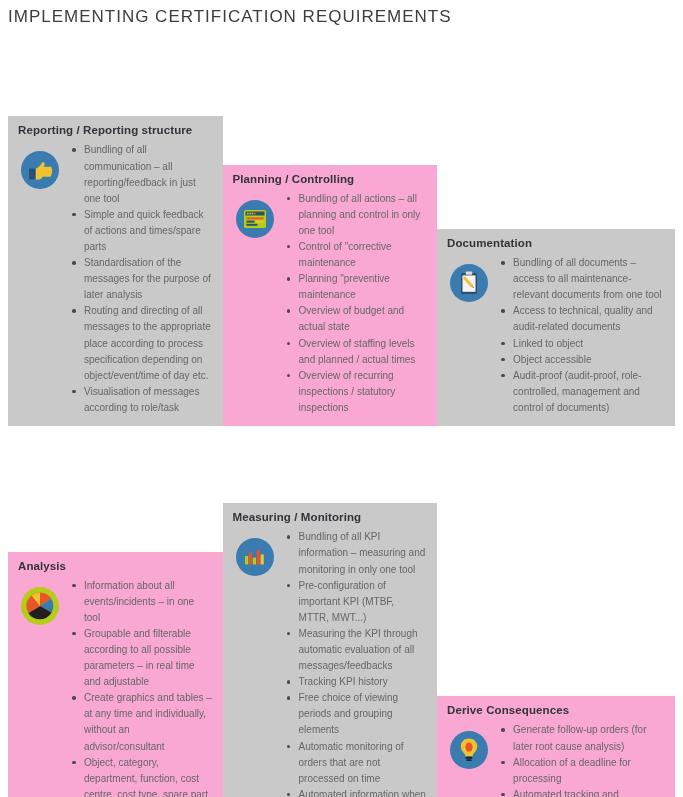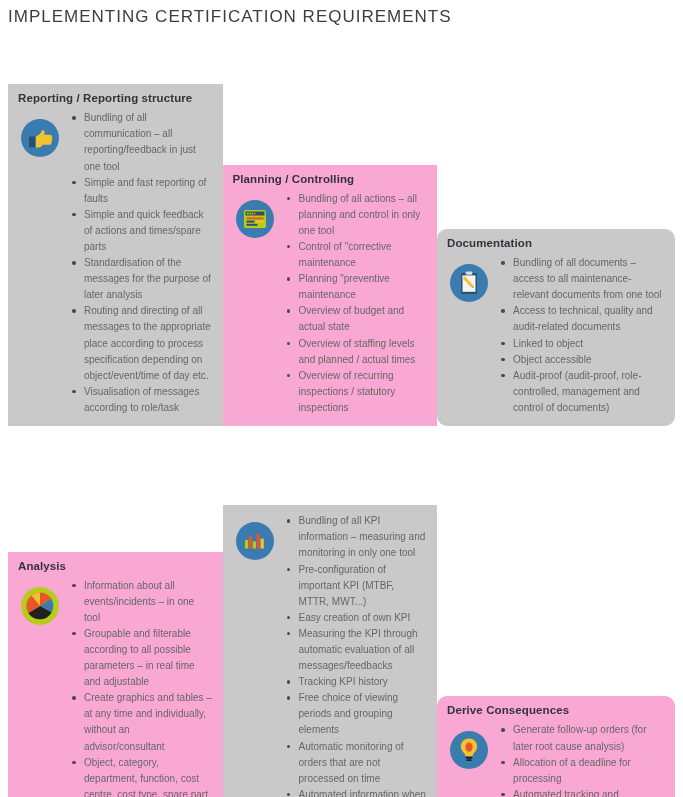--- a/index.html
+++ b/index.html
@@ -57,21 +57,21 @@
   .row-bottom { height: 377px; }
 
   .card {
     box-sizing: border-box;
     padding: 8px 10px 10px 8px;
     overflow: hidden;
     position: relative;
   }
   .card.w1 { width: 220px; }
   .card.w2 { width: 220px; }
-  .card.w3 { width: 244px; border-radius: 10px; }
+  .card.w3 { width: 244px; }
 
   .card.dark  { background: #c9c9c9; }
   .card.light { background: #f9a8d4; }
 
   .card-title {
     font-size: 11.5px;
     font-weight: bold;
     color: #33333a;
     margin: 0 0 6px 2px;
     letter-spacing: 0.1px;
@@ -143,21 +143,20 @@
               <svg class="icon" viewBox="0 0 40 40" xmlns="http://www.w3.org/2000/svg">
                 <circle cx="20" cy="20" r="19" fill="#3b7cb0"></circle>
                 <rect x="9" y="18.5" width="6" height="11" rx="1" fill="#2b4f70"></rect>
                 <path d="M16 29.5 L16 18.5 C16 18.5 20 17 21.5 13.5 C22.2 11.8 24.8 11.9 24.6 14.2 C24.5 15.6 23.8 16.8 23.8 16.8 L30.2 16.8 C31.6 16.8 32.3 18 31.7 19.1 C32.6 19.6 32.7 21.1 31.7 21.8 C32.4 22.5 32.3 23.9 31.2 24.4 C31.7 25.3 31.1 26.6 29.8 26.7 L22.5 26.7 C22.5 26.7 21.2 29.5 19.5 29.5 Z" fill="#f2c230"></path>
               </svg>
             </span>
           </div>
           <div class="list-col">
             <ul class="feature-list">
               <li>Bundling of all communication – all reporting/feedback in just one tool</li>
-              <li>Simple and fast reporting of faults</li>
               <li>Simple and quick feedback of actions and times/spare parts</li>
               <li>Standardisation of the messages for the purpose of later analysis</li>
               <li>Routing and directing of all messages to the appropriate place according to process specification depending on object/event/time of day etc.</li>
               <li>Visualisation of messages according to role/task</li>
             </ul>
           </div>
         </div>
       </div>
 
       <div class="card w2 light">
@@ -250,38 +249,38 @@
               <li>Information about all events/incidents – in one tool</li>
               <li>Groupable and filterable according to all possible parameters – in real time and adjustable</li>
               <li>Create graphics and tables – at any time and individually, without an advisor/consultant</li>
               <li>Object, category, department, function, cost centre, cost type, spare part controlled</li>
             </ul>
           </div>
         </div>
       </div>
 
       <div class="card w2 dark">
+        <div class="card-title">Measuring / Monitoring</div>
         <div class="card-body">
           <div class="icon-col">
             <span>
               <svg class="icon" viewBox="0 0 40 40" xmlns="http://www.w3.org/2000/svg">
                 <circle cx="20" cy="20" r="19" fill="#3b7cb0"></circle>
                 <rect x="10" y="19" width="3.2" height="8.5" fill="#b5cc18"></rect>
                 <rect x="13.9" y="15.5" width="3.2" height="12" fill="#e8552d"></rect>
                 <rect x="17.8" y="20.5" width="3.2" height="7" fill="#b5cc18"></rect>
                 <rect x="21.7" y="13" width="3.2" height="14.5" fill="#e8552d"></rect>
                 <rect x="25.6" y="17.5" width="3.2" height="10" fill="#f2c230"></rect>
               </svg>
             </span>
           </div>
           <div class="list-col">
             <ul class="feature-list">
               <li>Bundling of all KPI information – measuring and monitoring in only one tool</li>
               <li>Pre-configuration of important KPI (MTBF, MTTR, MWT...)</li>
-              <li>Easy creation of own KPI</li>
               <li>Measuring the KPI through automatic evaluation of all messages/feedbacks</li>
               <li>Tracking KPI history</li>
               <li>Free choice of viewing periods and grouping elements</li>
               <li>Automatic monitoring of orders that are not processed on time</li>
               <li>Automated information when limits / timeouts are reached</li>
             </ul>
           </div>
         </div>
       </div>
 

